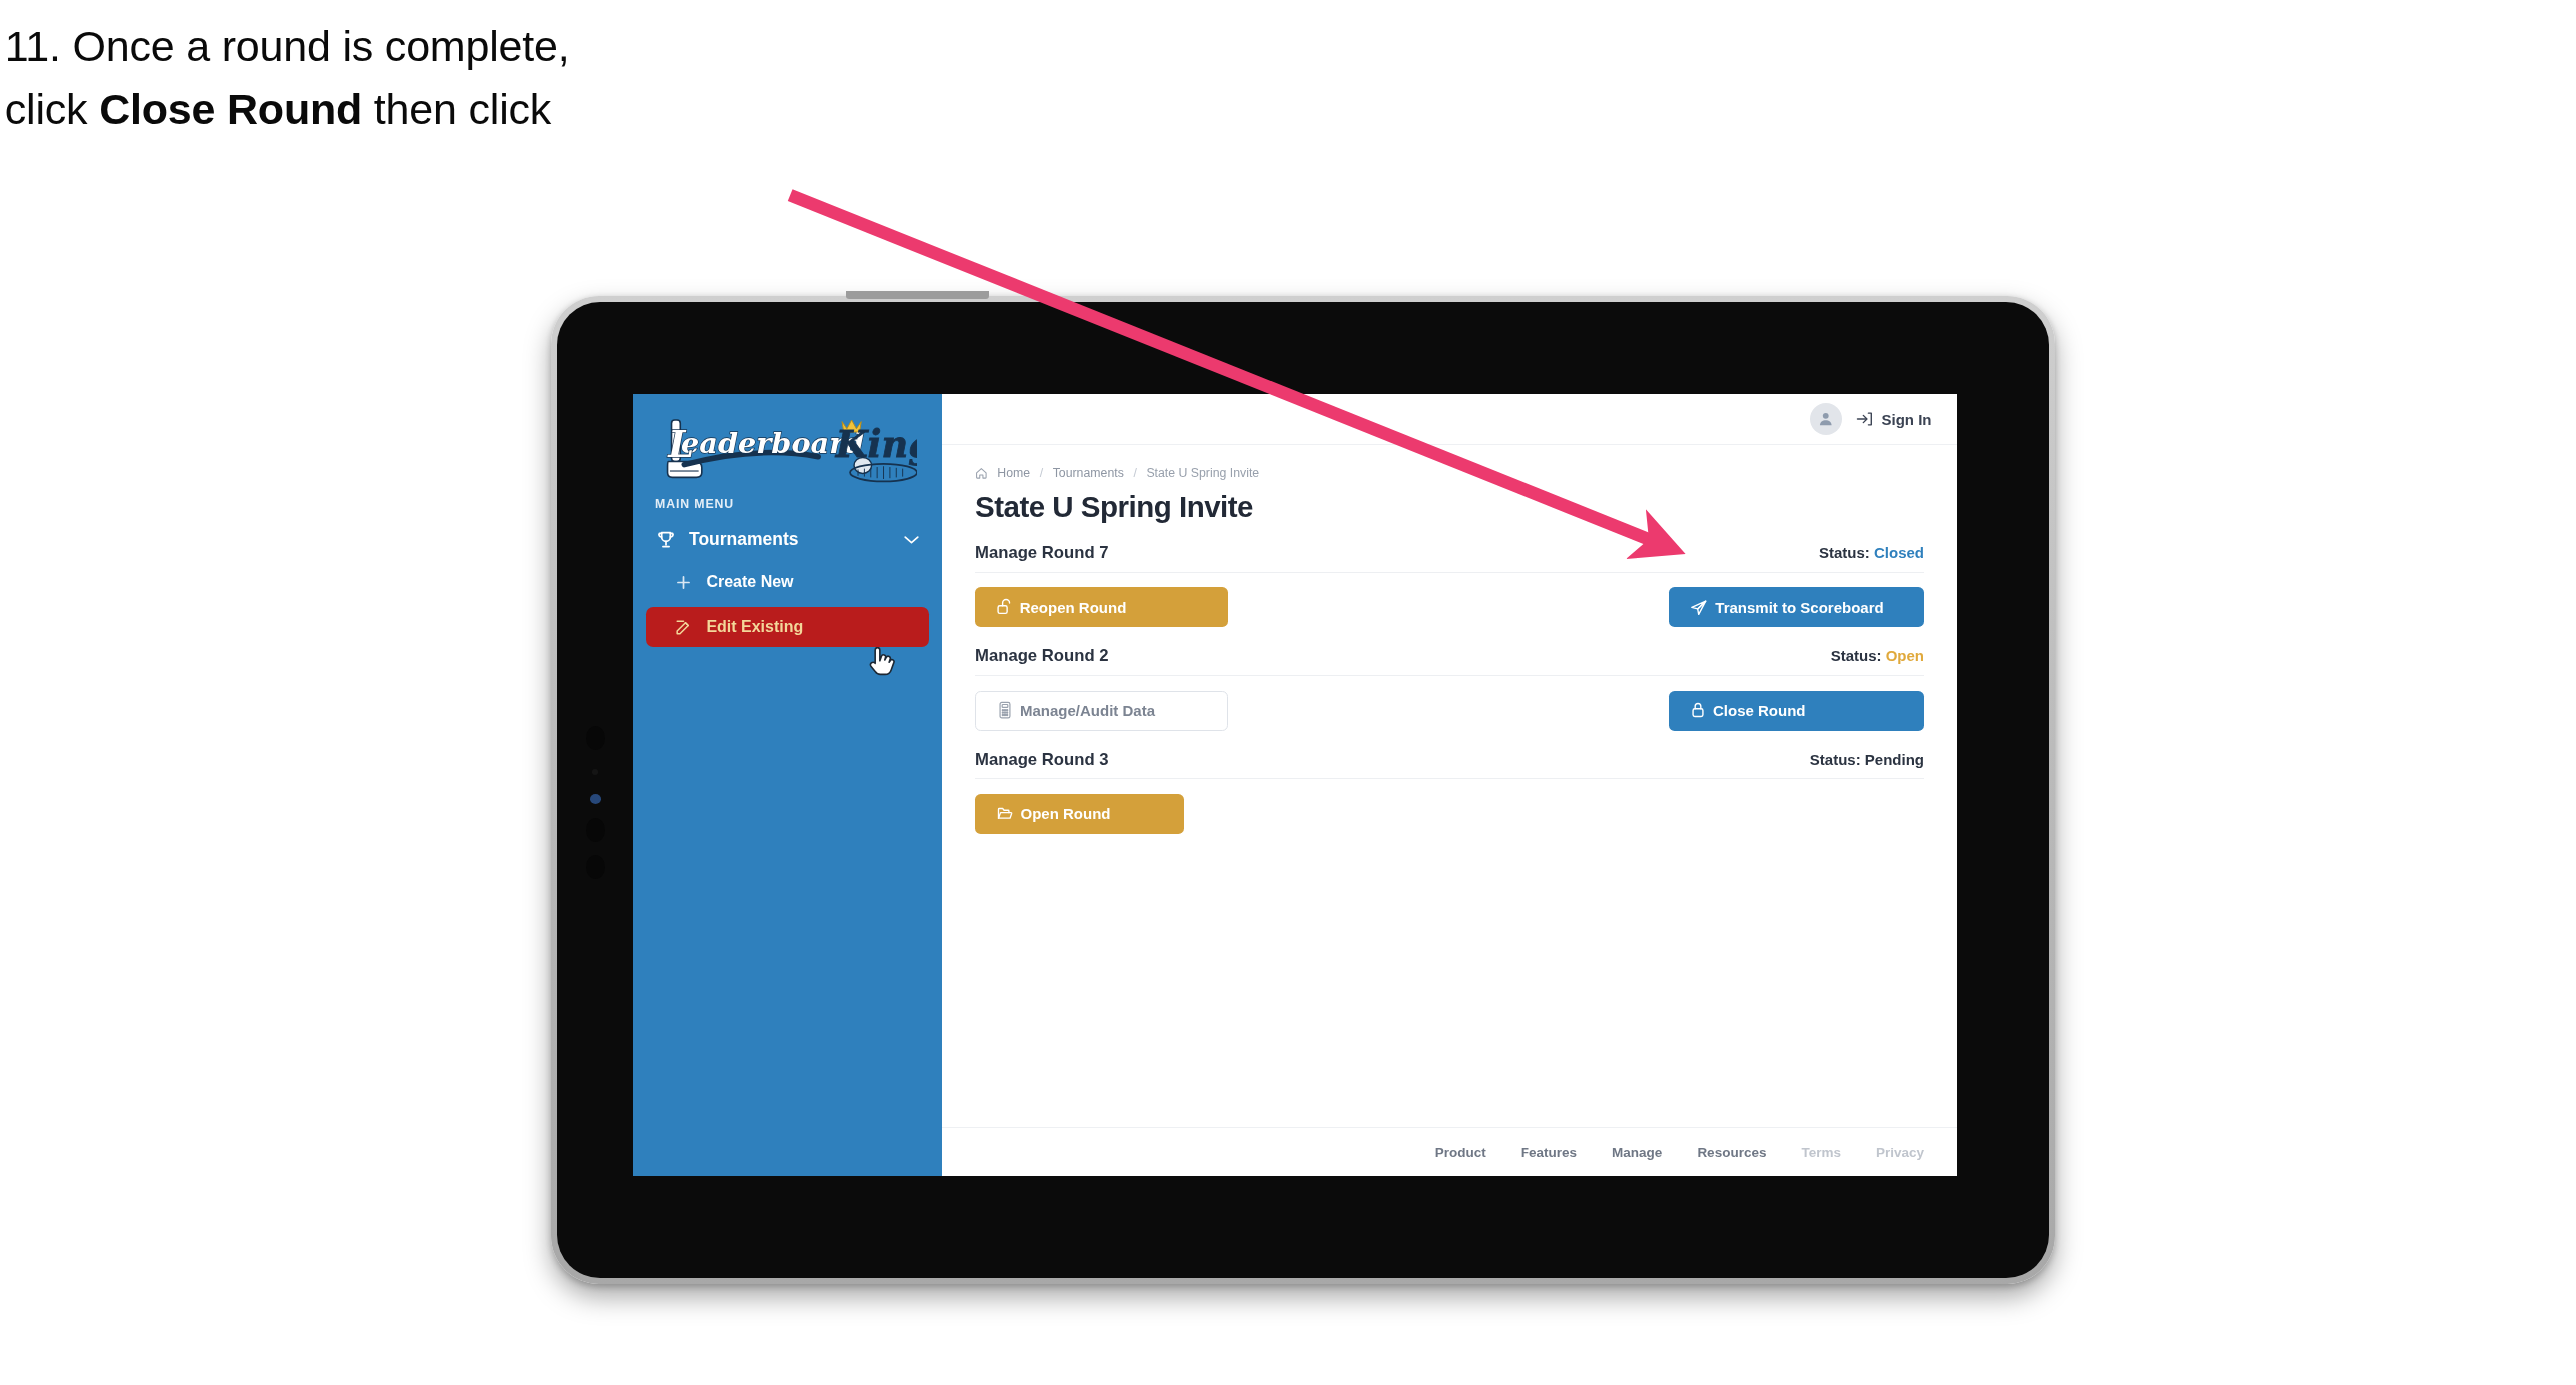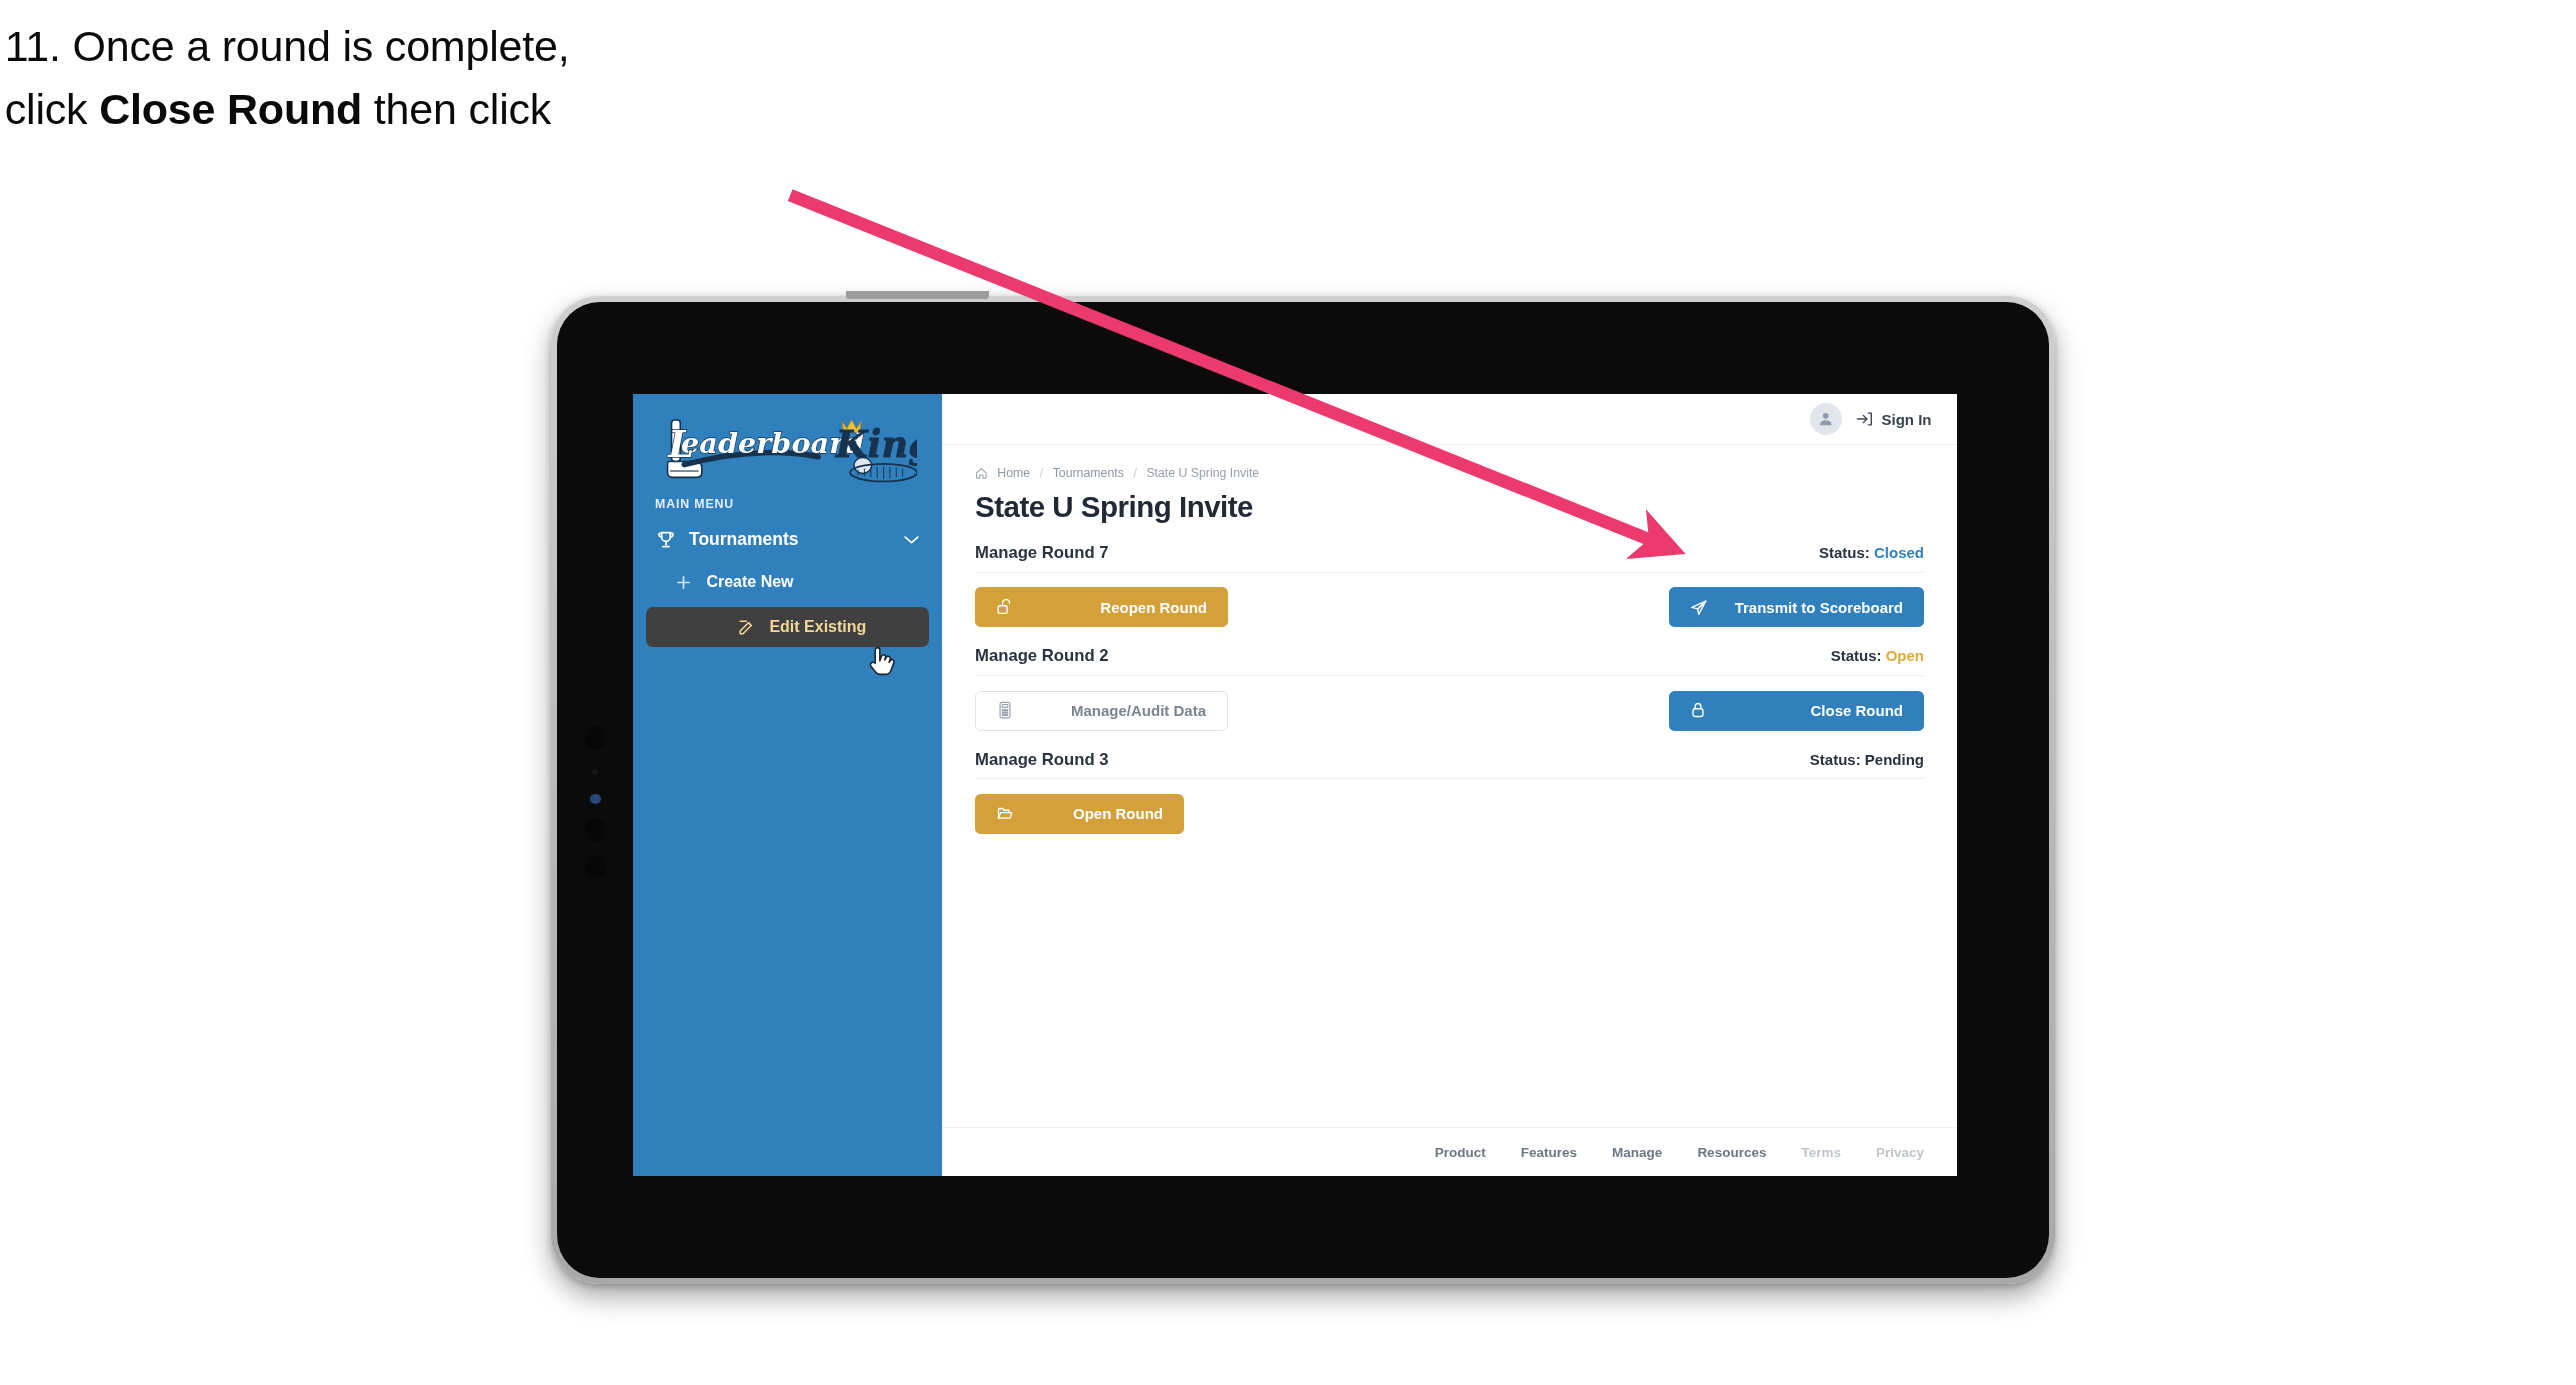--- a/index.html
+++ b/index.html
@@ -95,21 +95,21 @@
   .nav-sub {
     display: flex; align-items: center;
     margin: 4.8px 12.7px 0 12.7px;
     padding: 10.4px 0 10.4px 27px;
     border-radius: 7.2px;
     font-size: 16px;
     font-weight: 700;
     color: #ffffff;
   }
   .nav-sub .ic { width: 21px; height: 19px; margin-right: 12.7px; flex:0 0 21px; display:block; }
-  .nav-sub.active { background: #404040; color: #f3d79a; justify-content: center; }
+  .nav-sub.active { background: #b91c1c; color: #f3d79a; }
   .cursor-hand { position:absolute; left: 233px; top: 253px; width: 29px; height: 32px; }
 
   
   .main {
     flex: 1 1 auto;
     background: #ffffff;
     display: flex; flex-direction: column;
     position: relative;
   }
   .topbar {
@@ -154,22 +154,22 @@
   .round-status { font-size: 15px; font-weight: 700; color: #2b3341; }
   .round-status .v-closed { color: #2f80bd; }
   .round-status .v-open { color: #e0a93c; }
   .round-status .v-pending { color: #2b3341; }
 
   .round-actions {
     display: flex; align-items: center; justify-content: space-between;
     margin-top: 14.3px;
   }
   .btn {
-    display: inline-flex; align-items: center; justify-content: space-between;
-    gap: 24px;
+    display: inline-flex; align-items: center; justify-content: flex-start;
+    gap: 7px;
     height: 40px;
     padding: 16px 21px;
     border-radius: 5.6px;
     font-size: 15px; font-weight: 700;
     border: none;
     cursor: pointer;
     white-space: nowrap;
     font-family: "Liberation Sans", sans-serif;
   }
   .btn svg { display:block; }

